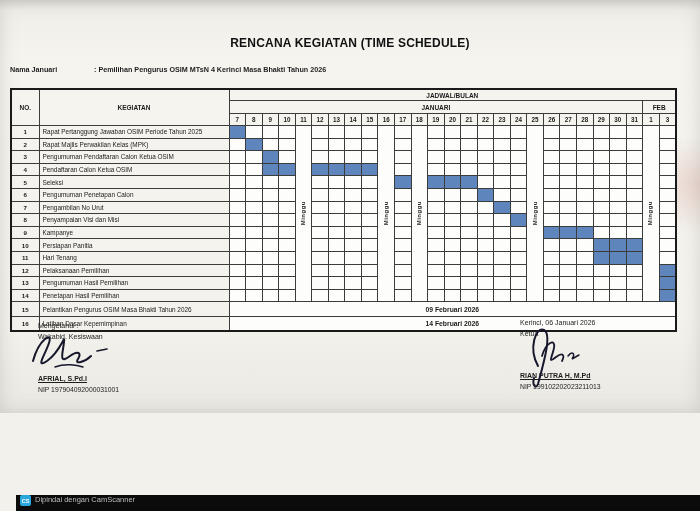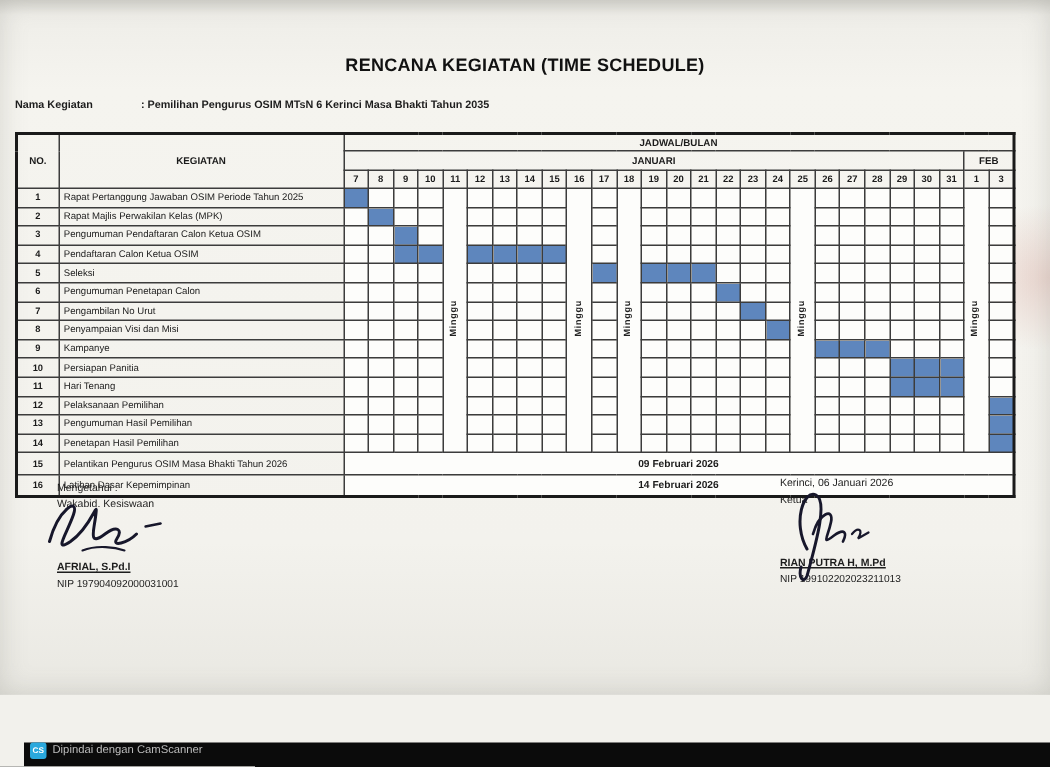--- a/index.html
+++ b/index.html
@@ -2,21 +2,21 @@
 <html style="--fill-blue: #5e86bd; --cs-blue: #2aa8dd;"><head>
 <meta charset="utf-8">
 <style>
   html,body{margin:0;padding:0;background:#888;}
   #stage{
     position:relative;width:700px;height:511px;overflow:hidden;
     font-family:"Liberation Sans","DejaVu Sans",sans-serif;color:#222;
     background:#f2f1ec;
   }
   #paper{
-    position:absolute;left:0;top:0;width:700px;height:463px;
+    position:absolute;left:0;top:0;width:700px;height:413px;
     background:
       radial-gradient(90px 70px at 699px 185px, rgba(214,160,150,0.35), rgba(214,160,150,0) 70%),
       linear-gradient(180deg,#d9d8d2 0px,#efeee9 10px,#f5f4ef 60px,#f3f2ed 78%,#e9e8e2 100%);
     box-shadow:inset 0 0 18px rgba(120,118,110,0.25);
   }
   .title{
     position:absolute;left:0;top:36px;width:700px;text-align:center;
     font-size:12px;font-weight:700;letter-spacing:0.2px;color:#111;margin:0;
   }
   .meta{position:absolute;left:10px;top:64px;font-size:7.2px;line-height:11px;color:#1d1d1d;}
@@ -72,21 +72,21 @@
 </head>
 <body>
 
 <div id="stage">
   <div id="paper">
 
     <h1 class="title">RENCANA KEGIATAN (TIME SCHEDULE)</h1>
 
     <div class="meta">
       <div>
-        <span class="meta-label">Nama Kegiatan</span><span class="meta-value">: Pemilihan Pengurus OSIM MTsN 6 Kerinci Masa Bhakti Tahun 2035</span>
+        <span class="meta-label">Nama Januari</span><span class="meta-value">: Pemilihan Pengurus OSIM MTsN 4 Kerinci Masa Bhakti Tahun 2026</span>
       </div>
     </div>
 
     <table id="schedule">
         <colgroup>
           <col style="width:28px">
           <col style="width:190px">
           <col style="width:16.55px">
           <col style="width:16.55px">
           <col style="width:16.55px">

